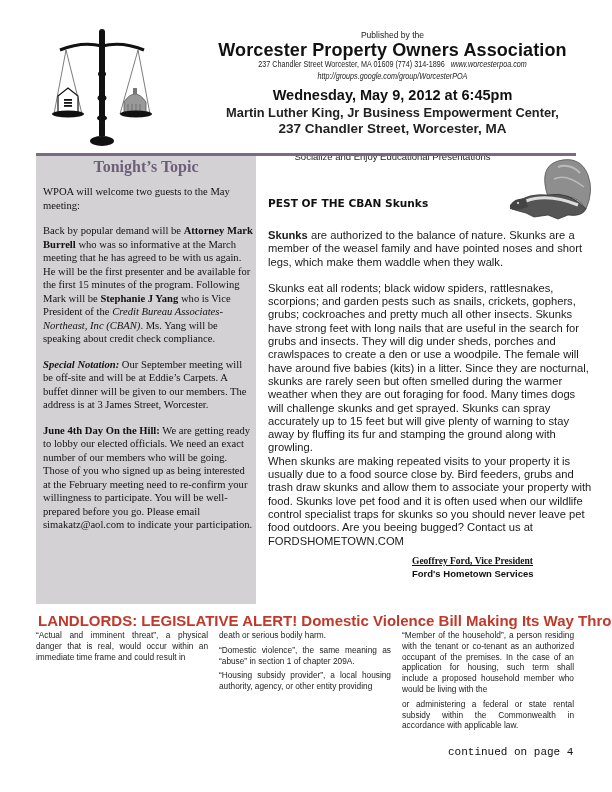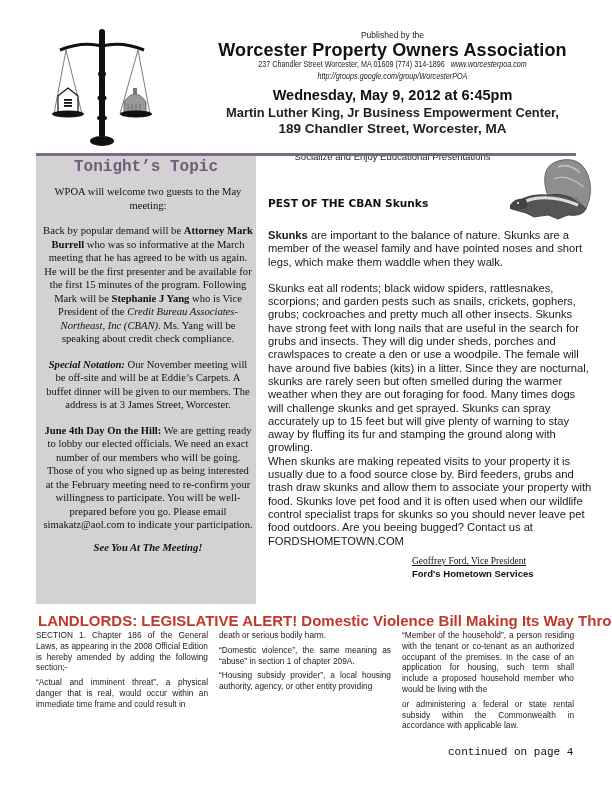--- a/index.html
+++ b/index.html
@@ -17,34 +17,34 @@
   .hdr-date { top: 87px; font-size: 14.5px; font-weight: bold; color: #111; }
   .hdr-venue { top: 105px; font-size: 13.5px; font-weight: bold; color: #222; transform: scaleX(0.95); white-space: nowrap; }
   .hdr-street { top: 121px; font-size: 13.5px; font-weight: bold; color: #222; }
   .hdr-social { top: 151px; font-size: 9.5px; color: #222; }
 
   
   .rule { left: 36px; top: 153px; width: 540px; height: 3px; background: #7a6a82; }
 
   
   .topic-box { left: 36px; top: 156px; width: 220px; height: 448px; background: #d3d1d4; }
-  .topic-title { left: 36px; top: 158px; width: 220px; text-align: center; font-family: Liberation Mono, monospace; font-weight: bold; font-size: 16px; color: #6e5e7a; }
+  .topic-title { left: 36px; top: 158px; width: 220px; text-align: center; font-family: Liberation Serif, serif; font-weight: bold; font-size: 16px; color: #6e5e7a; }
   .topic-body { left: 43px; top: 185px; width: 210px; font-family: "Liberation Serif", serif; font-size: 10.6px; line-height: 13.5px; color: #111; }
-  .topic-body p { margin: 0 0 12px 0; text-align: center; }
+  .topic-body p { margin: 0 0 12px 0; }
   .topic-body p.tight { margin-bottom: 9px; }
   .topic-body b { font-weight: bold; }
   .topic-body i { font-style: italic; }
 
   
   .pest-title { left: 268px; top: 197px; font-family: "DejaVu Sans", sans-serif; font-weight: bold; font-size: 10.6px; color: #111; }
   .skunk { left: 508px; top: 157px; width: 88px; height: 66px; }
   .pest-body { left: 268px; top: 229px; width: 325px; font-family: "Liberation Sans", sans-serif; font-size: 11.2px; line-height: 13.3px; color: #1a1a1a; }
   .pest-body p { margin: 0 0 13px 0; }
   .pest-body p.nogap { margin-bottom: 0; }
-  .sig-name { left: 412px; top: 556px; font-family: "Liberation Serif", serif; font-weight: normal; font-size: 9.5px; text-decoration: underline; color: #111; }
+  .sig-name { left: 412px; top: 556px; font-family: "Liberation Serif", serif; font-weight: bold; font-size: 9.5px; text-decoration: underline; color: #111; }
   .sig-co { left: 412px; top: 568px; font-family: "Liberation Sans", sans-serif; font-weight: bold; font-size: 9.5px; color: #111; }
 
   
   .alert-title { left: 38px; top: 612px; font-family: "Liberation Sans", sans-serif; font-weight: bold; font-size: 15px; color: #c0392b; white-space: nowrap; }
   .col { top: 630px; font-family: "Liberation Sans", sans-serif; font-size: 8.3px; line-height: 10.8px; color: #222; text-align: justify; }
   .col p { margin: 0 0 4px 0; }
   .col1 { left: 36px; width: 172px; }
   .col2 { left: 219px; width: 172px; }
   .col3 { left: 402px; width: 172px; }
   .cont { left: 448px; top: 746px; font-family: Liberation Mono, monospace; font-size: 11px; color: #111; }
@@ -88,62 +88,60 @@
 
 <div class="abs hdr hdr-pub">Published by the</div>
 <div class="abs hdr hdr-org">Worcester Property Owners Association</div>
 <div class="abs hdr hdr-addr">
   <span>237 Chandler Street   Worcester, MA 01609   (774) 314-1896</span>&nbsp;&nbsp;
   <span class="web">www.worcesterpoa.com</span>
 </div>
 <div class="abs hdr hdr-group">http://groups.google.com/group/WorcesterPOA</div>
 <div class="abs hdr hdr-date">Wednesday, May 9, 2012 at 6:45pm</div>
 <div class="abs hdr hdr-venue">Martin Luther King, Jr Business Empowerment Center,</div>
-<div class="abs hdr hdr-street">189 Chandler Street, Worcester, MA</div>
+<div class="abs hdr hdr-street">237 Chandler Street, Worcester, MA</div>
 <div class="abs hdr hdr-social">Socialize and Enjoy Educational Presentations</div>
 
 <div class="abs rule"></div>
 
 <div class="abs topic-box"></div>
 <div class="abs topic-title">Tonight’s Topic</div>
 <div class="abs topic-body">
   <p>WPOA will welcome two guests to the May meeting:</p>
   <p><span>Back by popular demand will be </span><b>Attorney Mark Burrell</b><span> who was so informative at the March meeting that he has agreed to be with us again. He will be the first presenter and be available for the first 15 minutes of the program. Following Mark will be </span><b>Stephanie J Yang</b><span> who is Vice President of the </span><i>Credit Bureau Associates-Northeast, Inc (CBAN)</i><span>. Ms. Yang will be speaking about credit check compliance.</span></p>
-  <p><b><i>Special Notation:</i></b><span> Our November meeting will be off-site and will be at Eddie’s Carpets. A buffet dinner will be given to our members. The address is at 3 James Street, Worcester.</span></p>
+  <p><b><i>Special Notation:</i></b><span> Our September meeting will be off-site and will be at Eddie’s Carpets. A buffet dinner will be given to our members. The address is at 3 James Street, Worcester.</span></p>
   <p class="tight"><b>June 4th Day On the Hill:</b><span> We are getting ready to lobby our elected officials. We need an exact number of our members who will be going. Those of you who signed up as being interested at the February meeting need to re-confirm your willingness to participate. You will be well-prepared before you go. Please email simakatz@aol.com to indicate your participation.</span></p>
-  <p><b><i>See You At The Meeting!</i></b></p>
 </div>
 
 <div class="abs pest-title">PEST OF THE CBAN Skunks</div>
 <div class="abs skunk">
   <svg width="88" height="66" viewBox="0 0 88 66">
 
     <path d="M40 40 Q30 10 50 4 Q72 -2 80 18 Q86 34 78 52 Q70 40 60 40 Z" fill="#8e8e8e" stroke="#555" stroke-width="0.8"></path>
     <path d="M50 10 Q62 6 72 16" stroke="#bbb" stroke-width="2" fill="none"></path>
     <path d="M46 22 Q58 16 76 30" stroke="#bbb" stroke-width="1.5" fill="none"></path>
 
     <path d="M8 46 Q20 36 40 38 Q62 34 78 52 Q74 60 60 58 L50 62 L40 58 L26 60 L18 56 Q10 54 4 52 Z" fill="#555" stroke="#333" stroke-width="0.8"></path>
 
     <path d="M18 44 Q40 36 70 48" stroke="#ddd" stroke-width="3" fill="none"></path>
 
     <path d="M2 48 Q8 40 18 42 L20 50 Q10 54 2 52 Z" fill="#444"></path>
     <circle cx="10" cy="46" r="1" fill="#fff"></circle>
   </svg>
 </div>
 <div class="abs pest-body">
-  <p><b>Skunks</b><span> are important to the balance of nature. Skunks are a member of the weasel family and have pointed noses and short legs, which make them waddle when they walk.</span></p>
+  <p><b>Skunks</b><span> are authorized to the balance of nature. Skunks are a member of the weasel family and have pointed noses and short legs, which make them waddle when they walk.</span></p>
   <p class="nogap">Skunks eat all rodents; black widow spiders, rattlesnakes, scorpions; and garden pests such as snails, crickets, gophers, grubs; cockroaches and pretty much all other insects. Skunks have strong feet with long nails that are useful in the search for grubs and insects. They will dig under sheds, porches and crawlspaces to create a den or use a woodpile. The female will have around five babies (kits) in a litter. Since they are nocturnal, skunks are rarely seen but often smelled during the warmer weather when they are out foraging for food. Many times dogs will challenge skunks and get sprayed. Skunks can spray accurately up to 15 feet but will give plenty of warning to stay away by fluffing its fur and stamping the ground along with growling.</p>
   <p class="nogap">When skunks are making repeated visits to your property it is usually due to a food source close by. Bird feeders, grubs and trash draw skunks and allow them to associate your property with food. Skunks love pet food and it is often used when our wildlife control specialist traps for skunks so you should never leave pet food outdoors. Are you beeing bugged? Contact us at FORDSHOMETOWN.COM</p>
 </div>
 <div class="abs sig-name">Geoffrey Ford, Vice President</div>
 <div class="abs sig-co">Ford's Hometown Services</div>
 
 <div class="abs alert-title">LANDLORDS: LEGISLATIVE ALERT! Domestic Violence Bill Making Its Way Through The Legislature!</div>
 <div class="abs col col1">
-  <p>SECTION 1. Chapter 186 of the General Laws, as appearing in the 2008 Official Edition is hereby amended by adding the following section;-</p>
   <p>“Actual and imminent threat”, a physical danger that is real, would occur within an immediate time frame and could result in</p>
 </div>
 <div class="abs col col2">
   <p>death or serious bodily harm.</p>
   <p>“Domestic violence”, the same meaning as “abuse” in section 1 of chapter 209A.</p>
   <p>“Housing subsidy provider”, a local housing authority, agency, or other entity providing</p>
 </div>
 <div class="abs col col3">
   <p>“Member of the household”, a person residing with the tenant or co-tenant as an authorized occupant of the premises. In the case of an application for housing, such term shall include a proposed household member who would be living with the</p>
   <p>or administering a federal or state rental subsidy within the Commonwealth in accordance with applicable law.</p>

